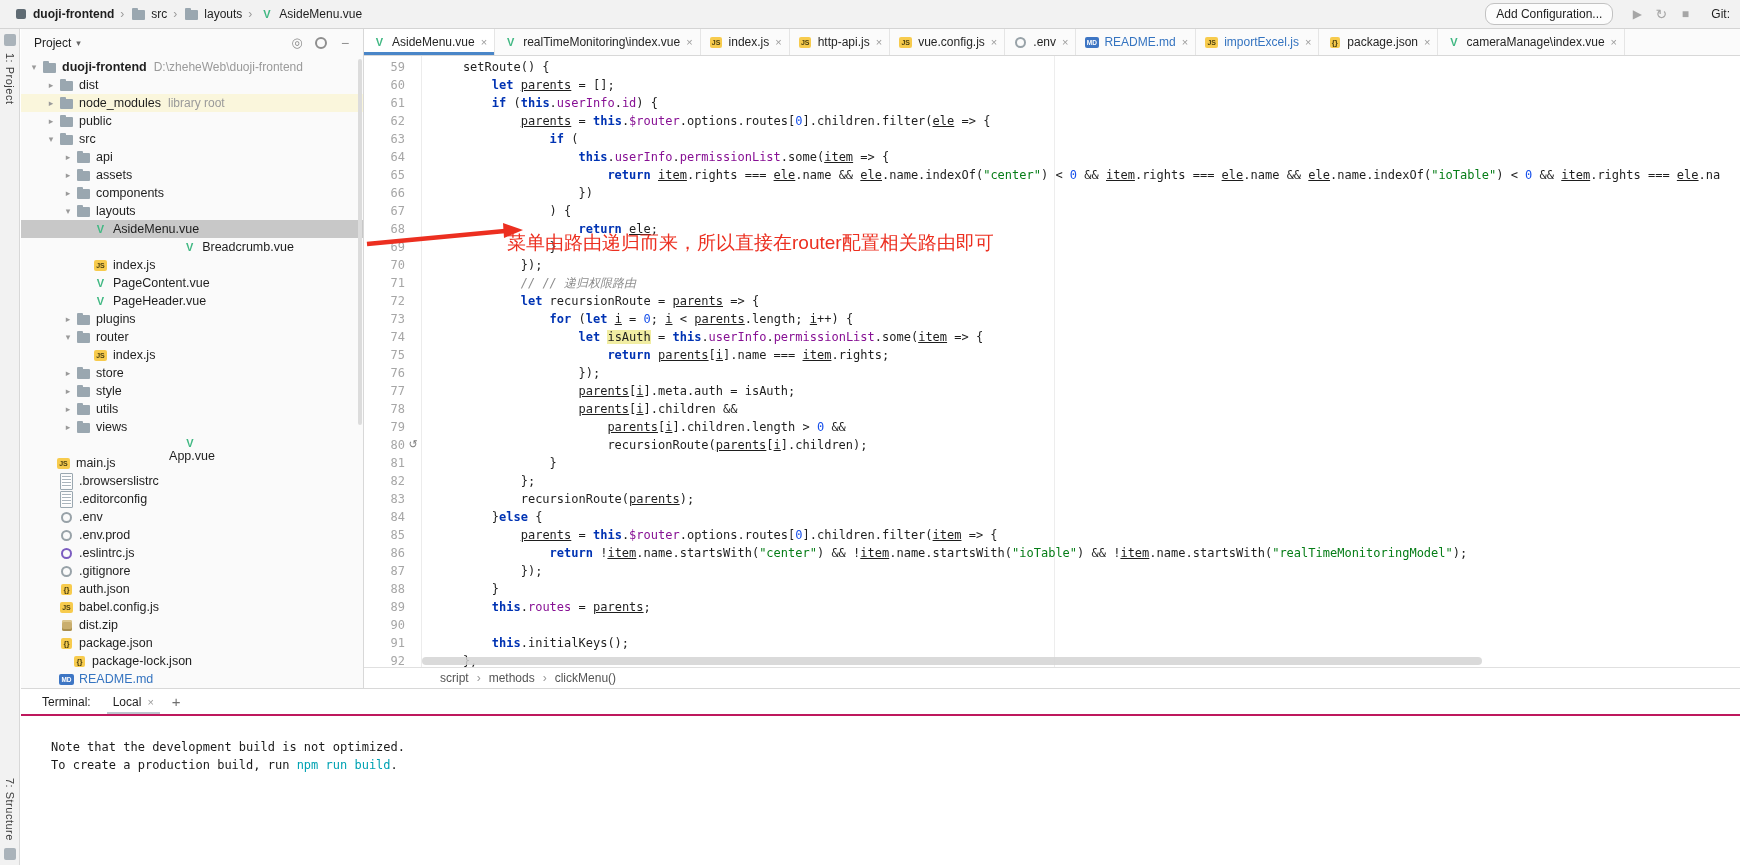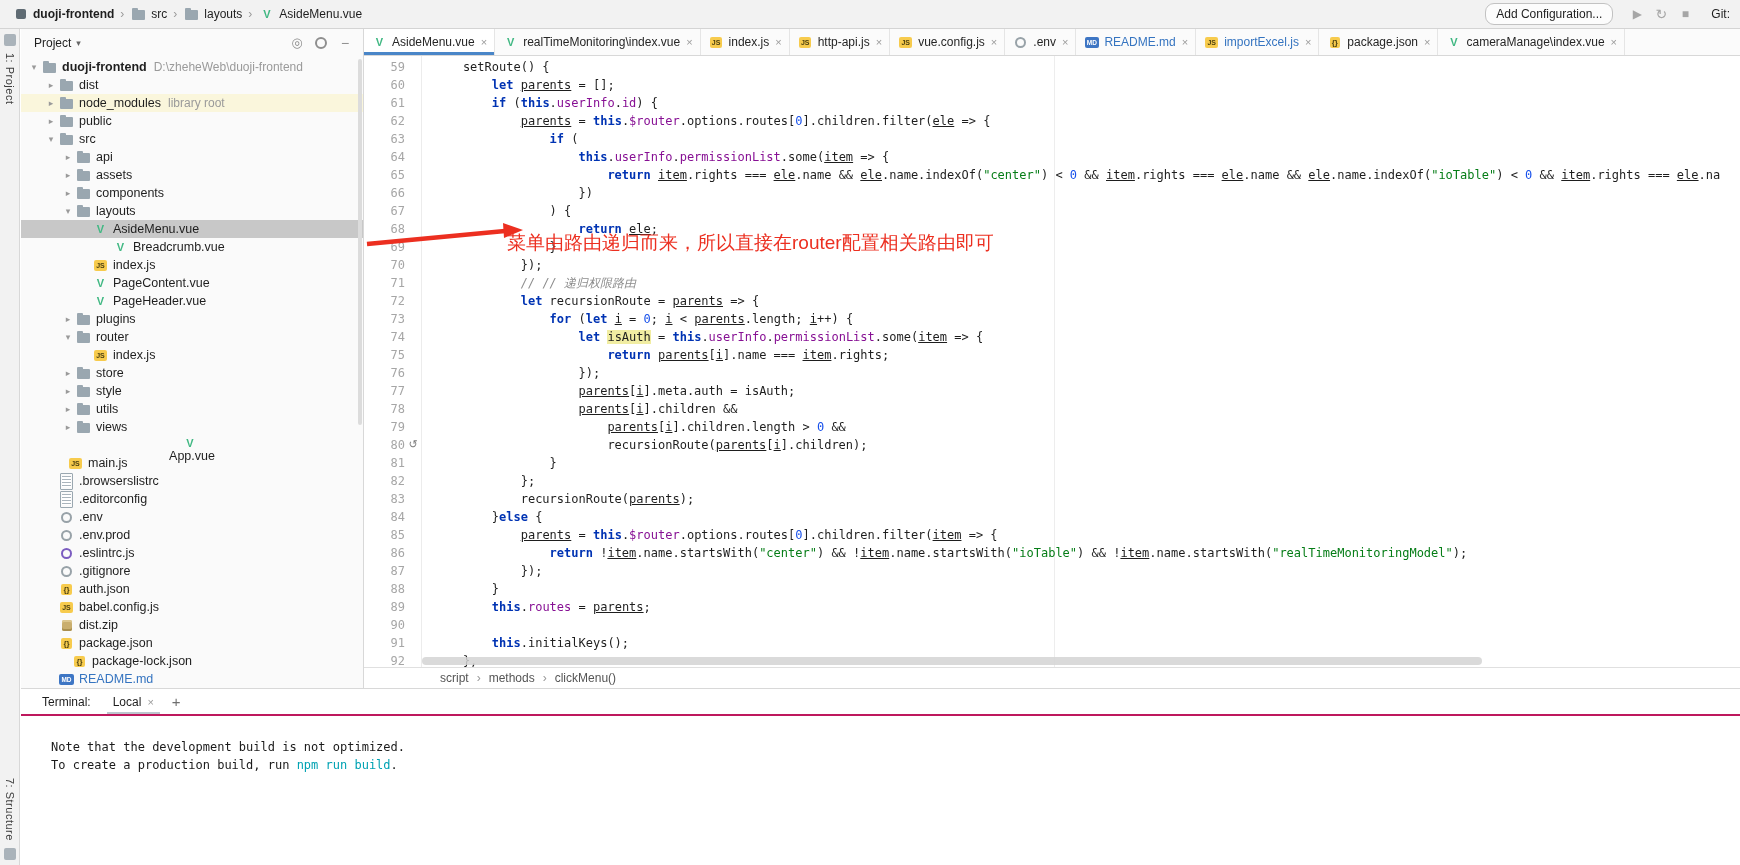--- a/index.html
+++ b/index.html
@@ -213,21 +213,21 @@
         <div class="trow" style="padding-left: 40px;">
           <span class="chev exp"></span>
           <span class="fic folder-icon"></span>
           <span class="tlabel">layouts</span>
         </div>
         <div class="trow selected" style="padding-left: 57px;">
           <span class="chev"></span>
           <span class="fic vue-icon"></span>
           <span class="tlabel">AsideMenu.vue</span>
         </div>
-        <div class="trow" style="padding-left: 77px;">
+        <div class="trow" style="padding-left: 77px; justify-content: center;">
           <span class="chev"></span>
           <span class="fic vue-icon"></span>
           <span class="tlabel">Breadcrumb.vue</span>
         </div>
         <div class="trow" style="padding-left: 57px;">
           <span class="chev"></span>
           <span class="fic js-icon"></span>
           <span class="tlabel">index.js</span>
         </div>
         <div class="trow" style="padding-left: 57px;">
@@ -273,21 +273,21 @@
         <div class="trow" style="padding-left: 40px;">
           <span class="chev col"></span>
           <span class="fic folder-icon"></span>
           <span class="tlabel">views</span>
         </div>
         <div class="trow" style=" flex-direction: column;">
           <span class="chev"></span>
           <span class="fic vue-icon"></span>
           <span class="tlabel">App.vue</span>
         </div>
-        <div class="trow" style="padding-left: 32px;">
+        <div class="trow" style="padding-left: 20px;">
           <span class="chev"></span>
           <span class="fic js-icon"></span>
           <span class="tlabel">main.js</span>
         </div>
         <div class="trow" style="padding-left: 23px;">
           <span class="chev"></span>
           <span class="fic text-icon"></span>
           <span class="tlabel">.browserslistrc</span>
         </div>
         <div class="trow" style="padding-left: 23px;">

